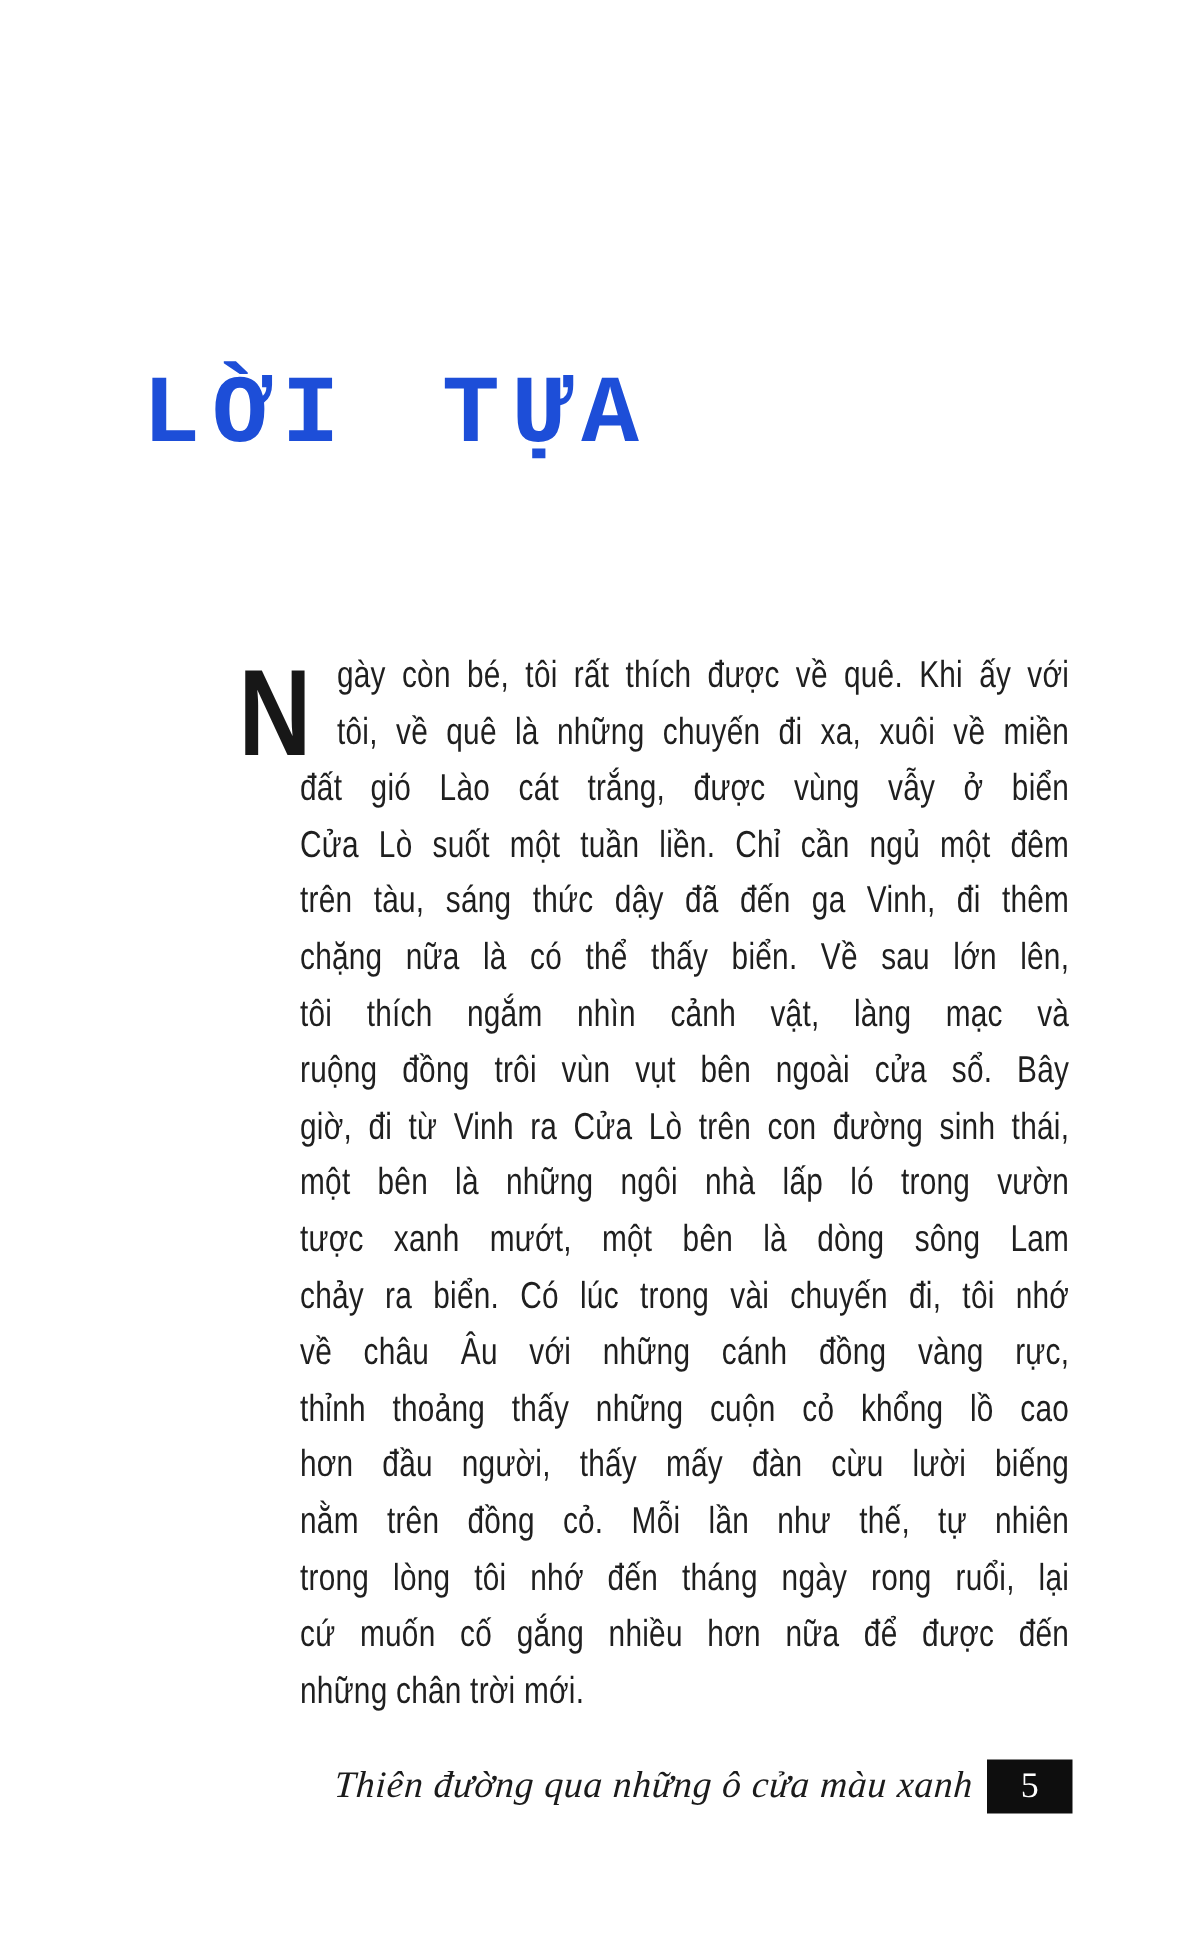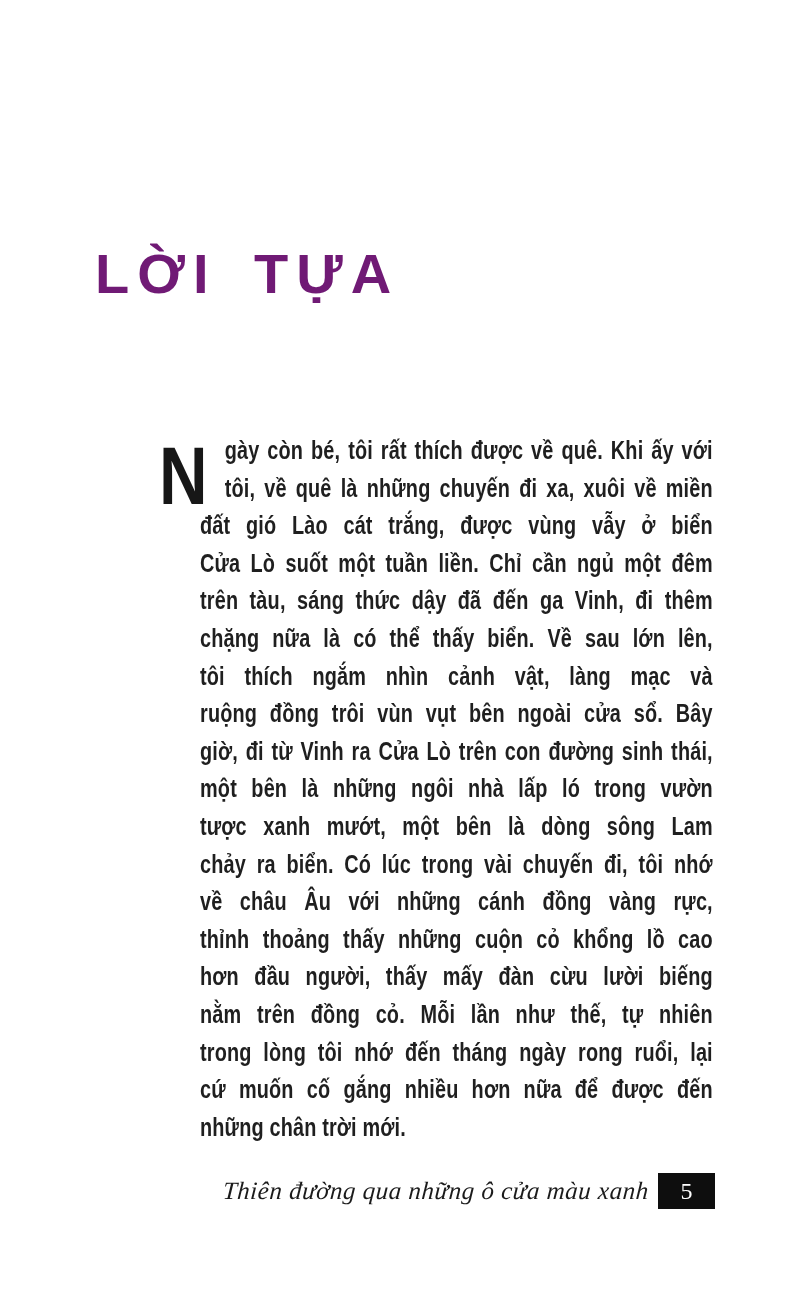--- a/index.html
+++ b/index.html
@@ -17,48 +17,48 @@
     overflow:hidden;
     position:relative;
   }
   .page{position:absolute;inset:0;}
 
   
   .title{
     position:absolute;
     left:95px;top:246px;
     margin:0;
-    font-family:Liberation Sans, sans-serif;
+    font-family:Liberation Mono, monospace;
     font-weight:700;
-    font-size:56px;
+    font-size:64px;
     line-height:1;
     letter-spacing:8px;
     word-spacing:14px;
-    color:#701a75;
+    color:#1d4ed8;
     white-space:nowrap;
   }
 
   
   .para{
     position:absolute;
     left:200px;top:432px;
     width:513px;
   }
   .dropcap{
     position:absolute;
     left:-41px;top:3px;
     font-family:"Liberation Sans","DejaVu Sans",sans-serif;
     font-weight:800;
     font-size:82px;
     line-height:1;
     transform:scaleX(0.82);
     transform-origin:left top;
     color:#171717;
   }
-  .lines{position:relative;font-weight:bold;}
+  .lines{position:relative;}
   .body-line{
     width:645px;
     height:37.6px;
     line-height:37.6px;
     font-size:25px;
     letter-spacing:0.2px;
     text-align:justify;
     text-align-last:justify;
     transform:scaleX(0.795);
     transform-origin:left top;

